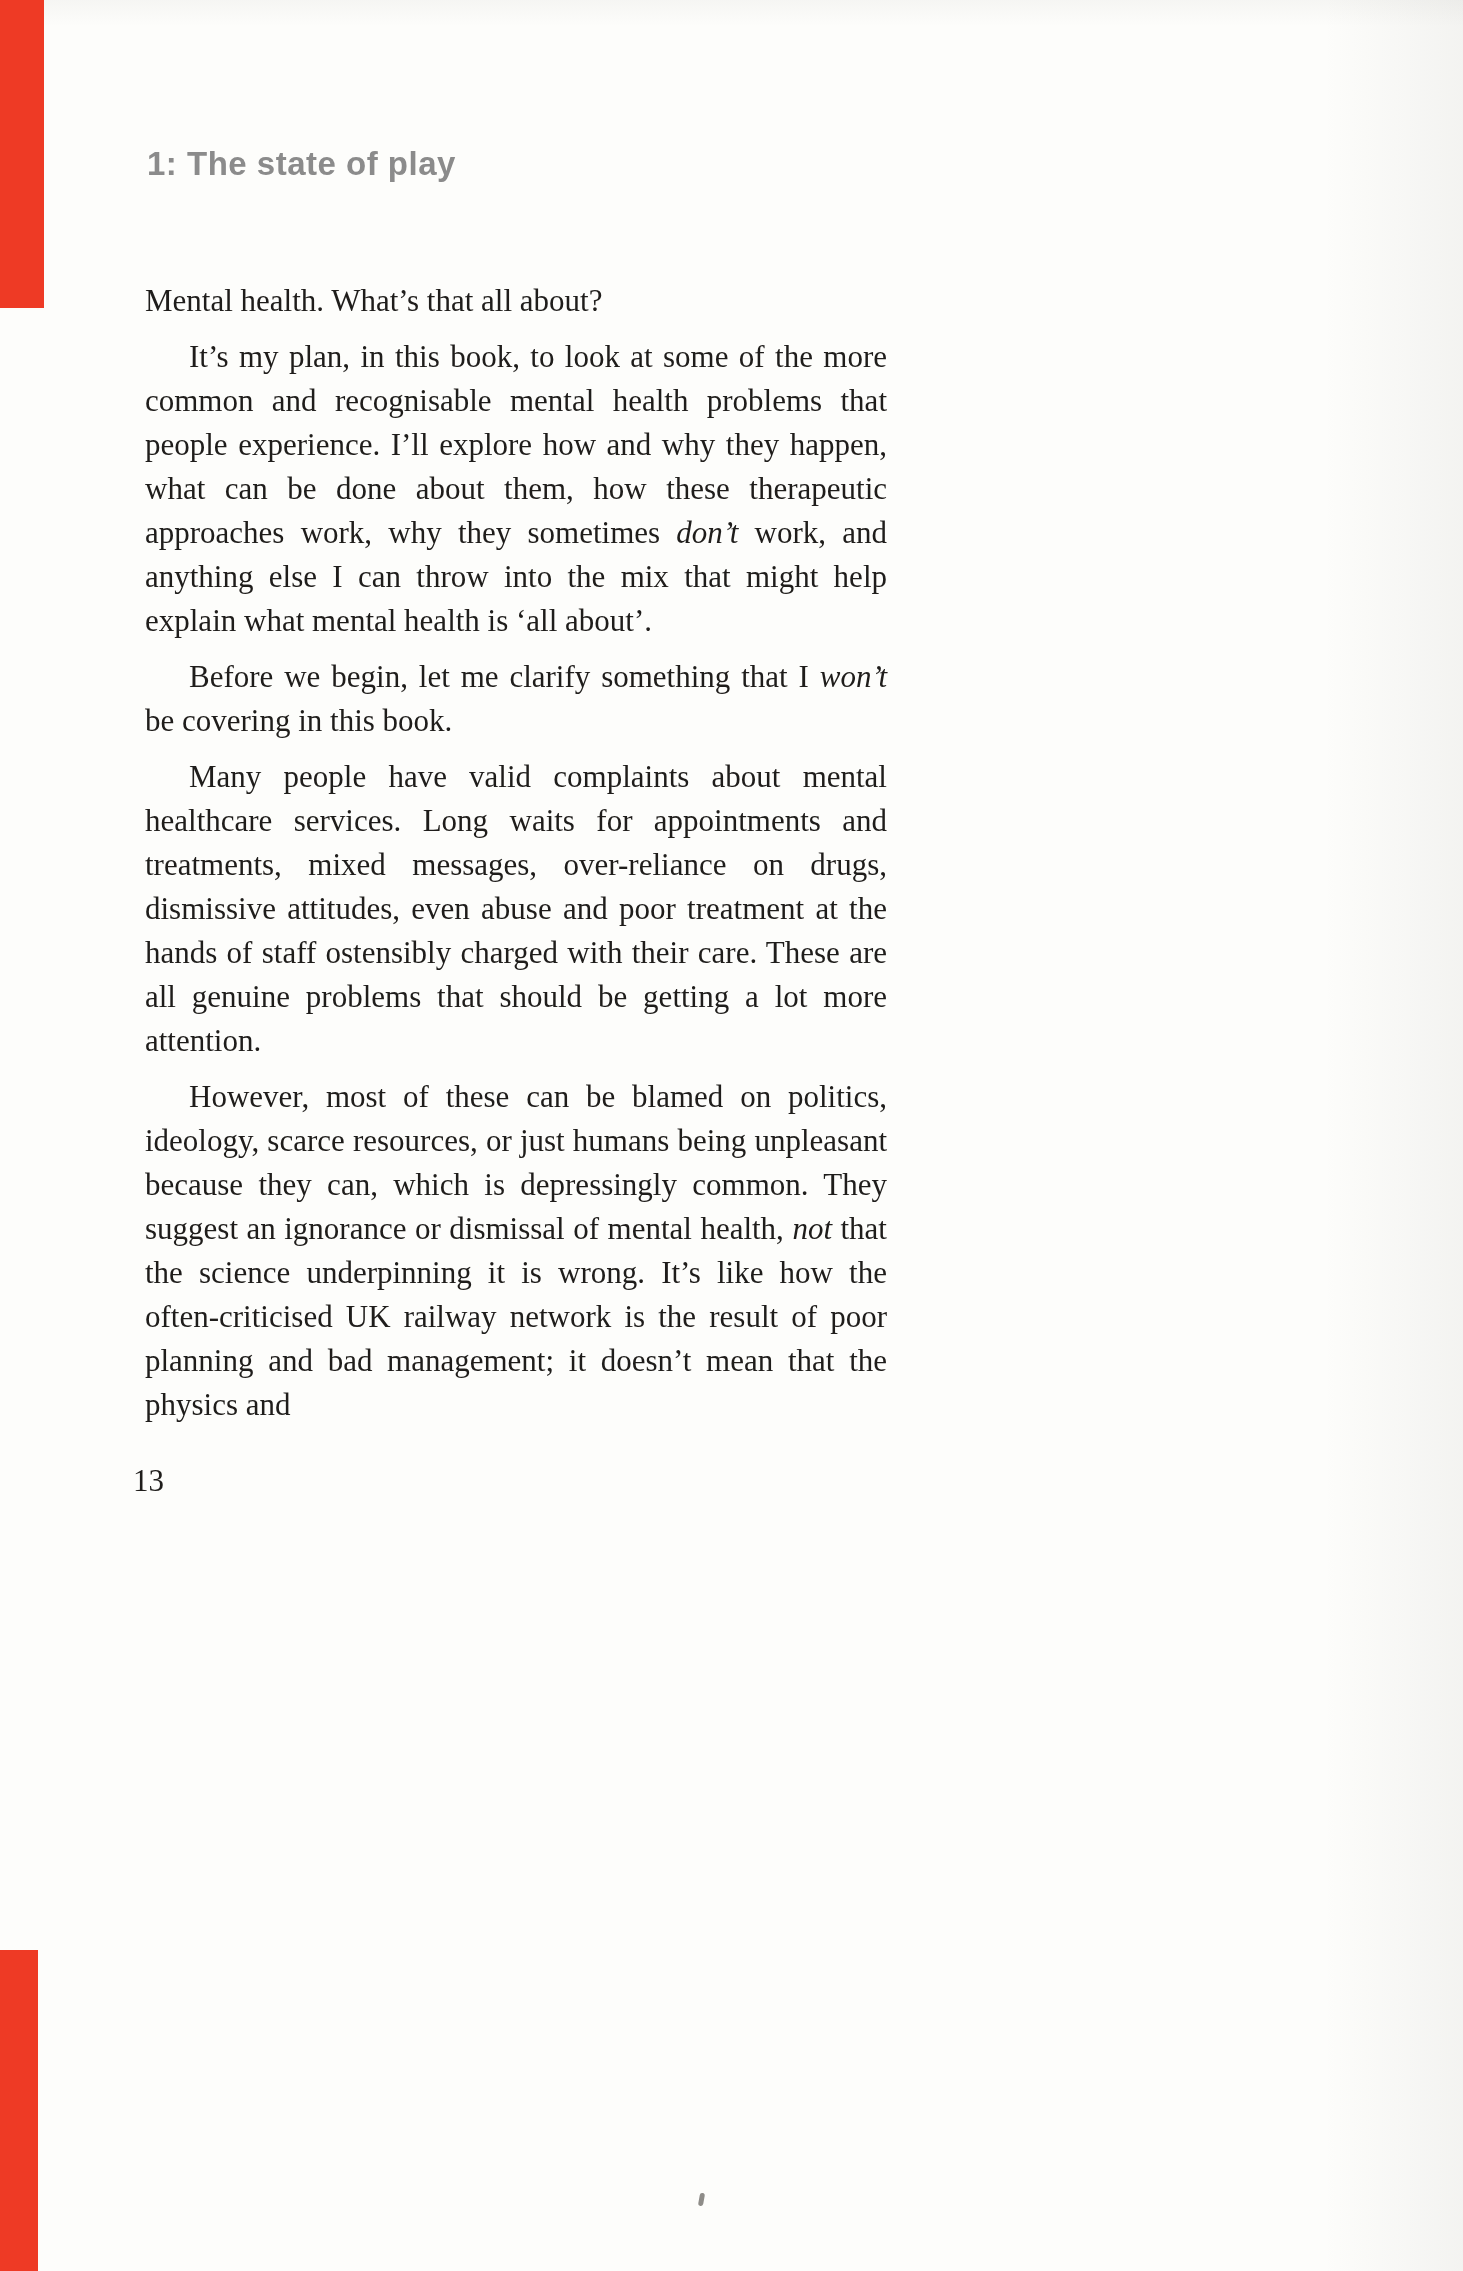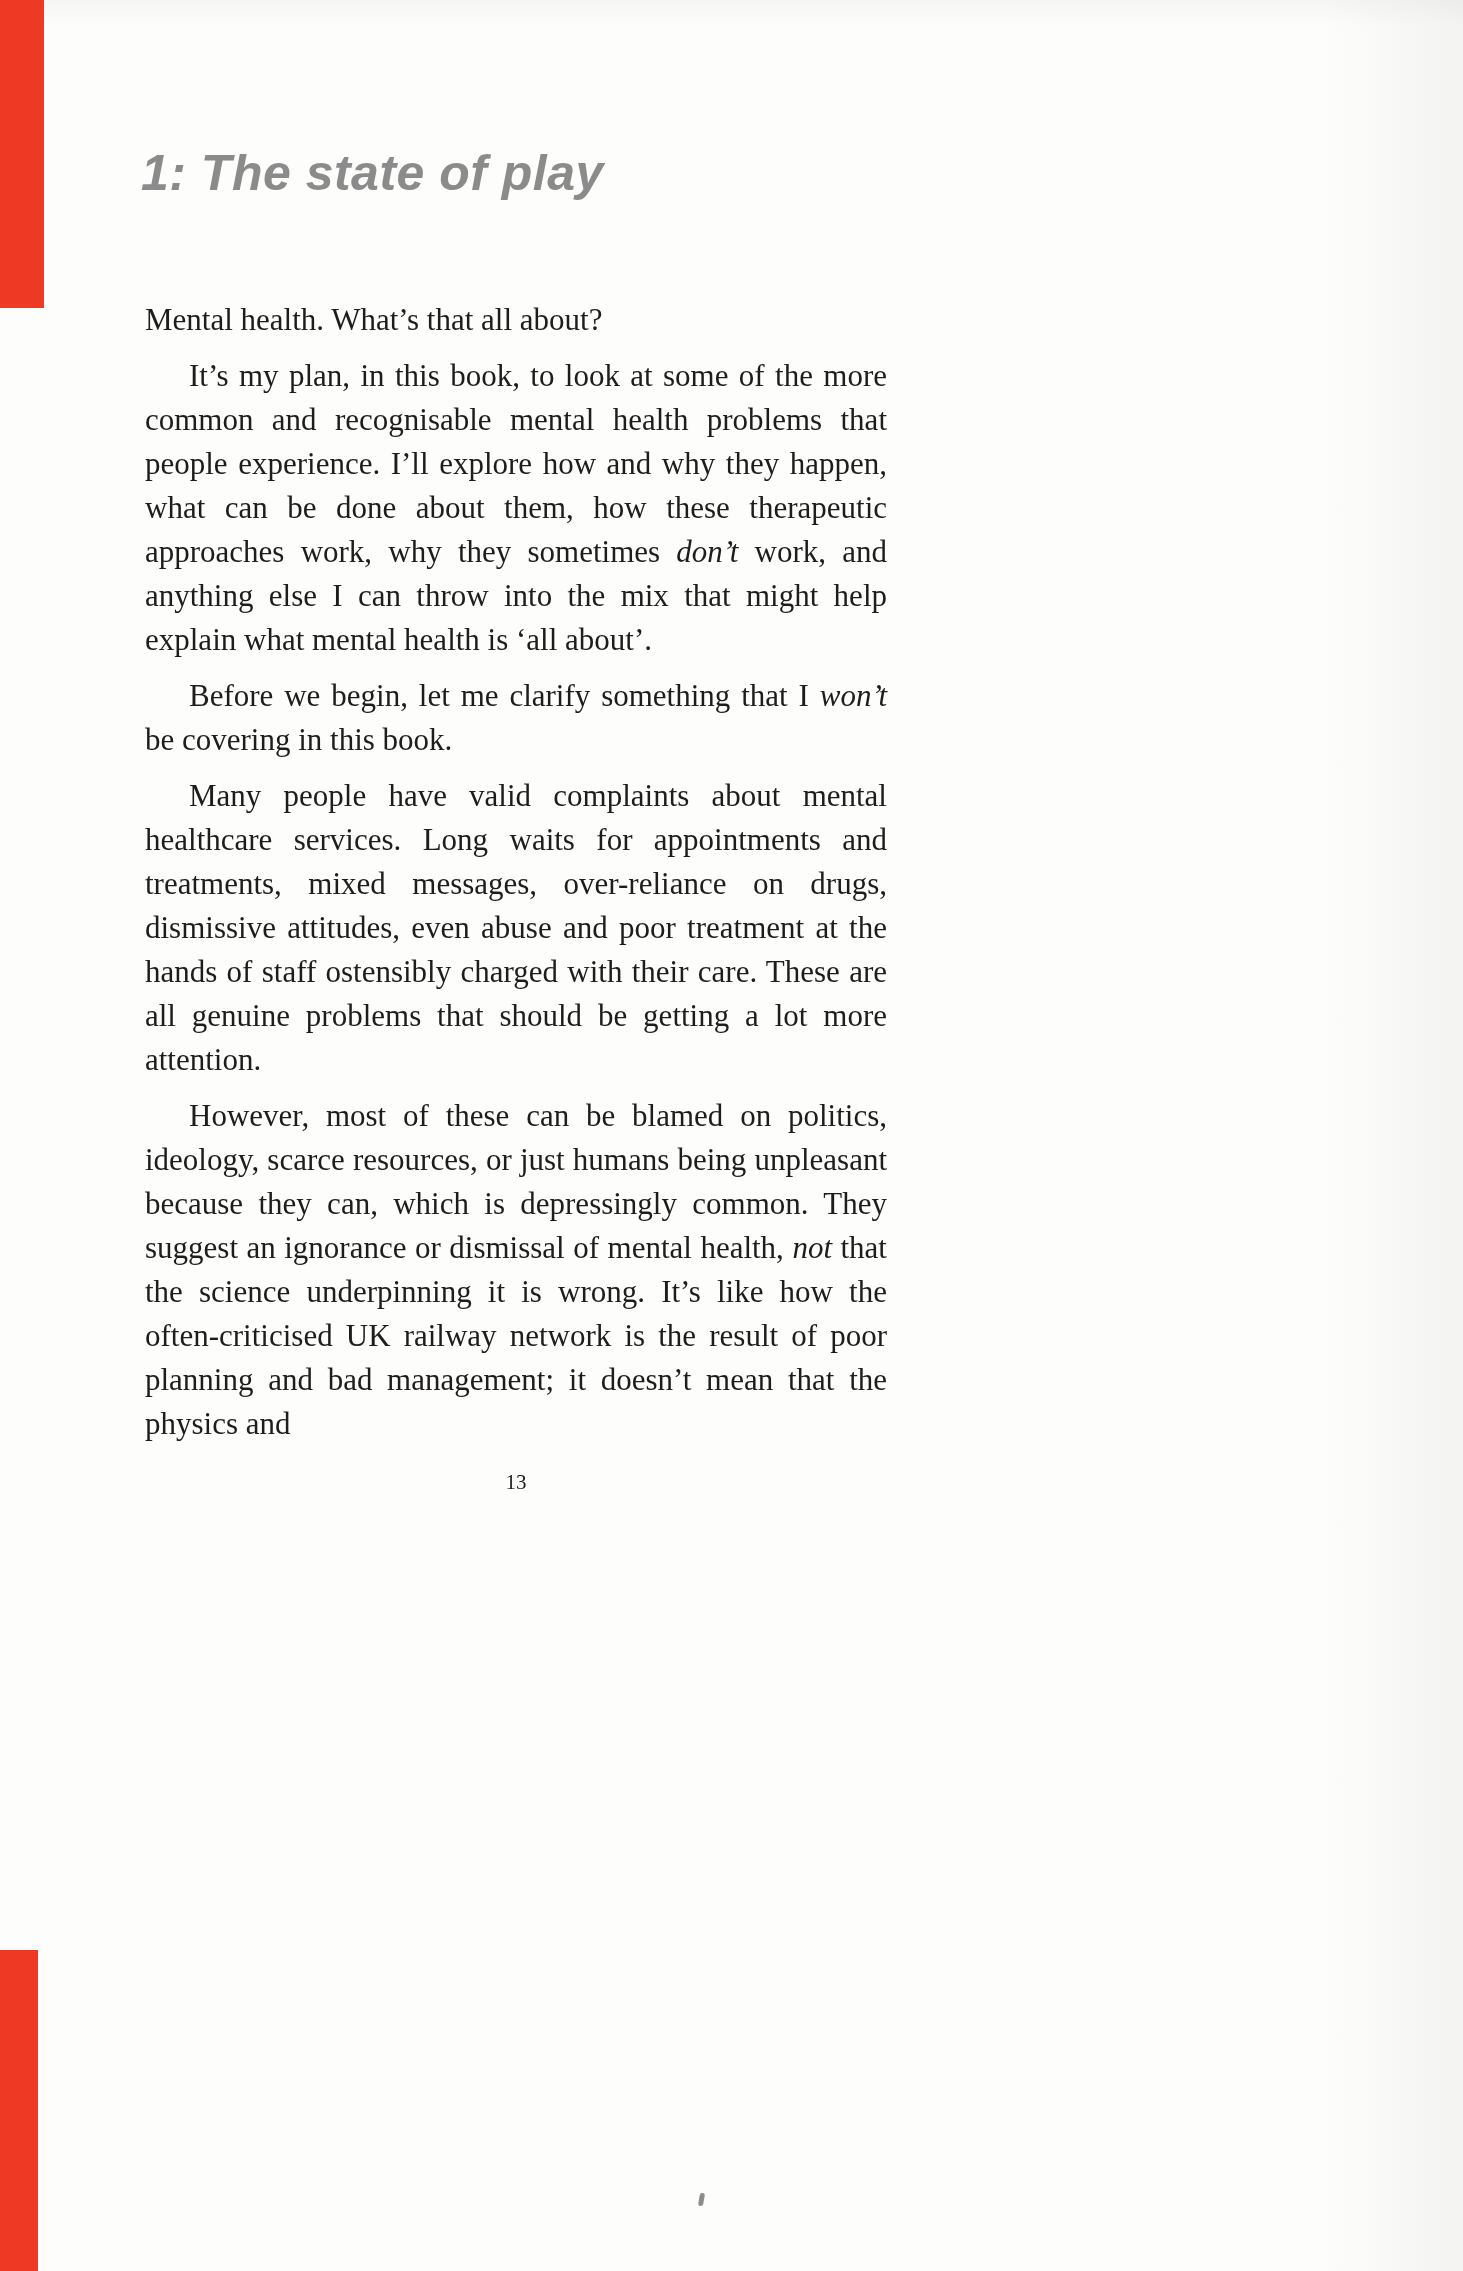--- a/index.html
+++ b/index.html
@@ -50,46 +50,45 @@
   }
   .content {
     position: absolute;
     left: 133px;
     top: 146px;
     width: 766px;
   }
   .heading {
     font-family: "Liberation Sans", sans-serif;
     font-weight: bold;
-    font-size: 50px;
+    font-size: 33px;
     line-height: 1.1;
     letter-spacing: 0.5px;
     color: #8b8b8b;
-    margin: 0 0 97px 8px;
-    font-style: italic;
+    margin: 0 0 97px 14px;
   }
   .body-text p {
     margin: 12px;
     font-size: 31px;
     line-height: 44px;
     color: #1f1d1b;
     text-align: justify;
     text-justify: inter-word;
   }
   .body-text p.indent {
     text-indent: 44px;
   }
   .body-text em {
   }
   .page-number {
-    font-size: 21px;
+    font-size: 31px;
     line-height: 44px;
     color: #1f1d1b;
-    text-align: center;
-    margin-top: 14px;
+    text-align: left;
+    margin-top: 32px;
   }
   .scan-artifact {
     position: absolute;
     left: 699px;
     top: 2193px;
     width: 5px;
     height: 13px;
     background: #8e8c88;
     border-radius: 3px;
     transform: rotate(10deg);

